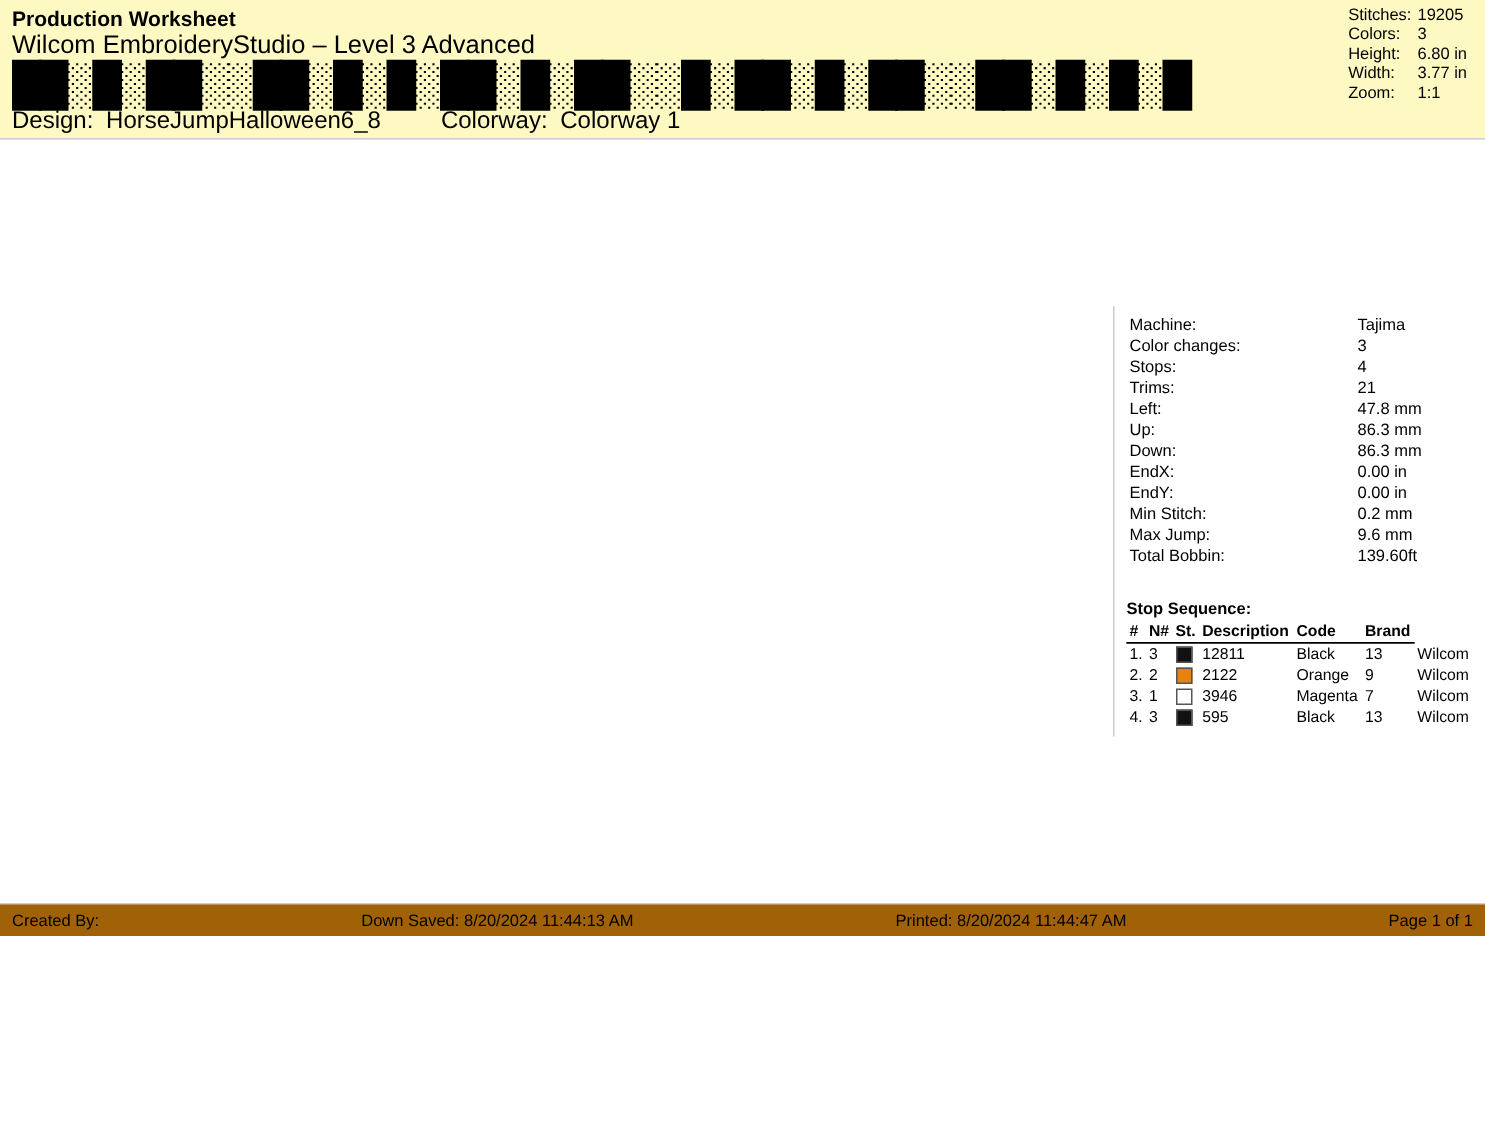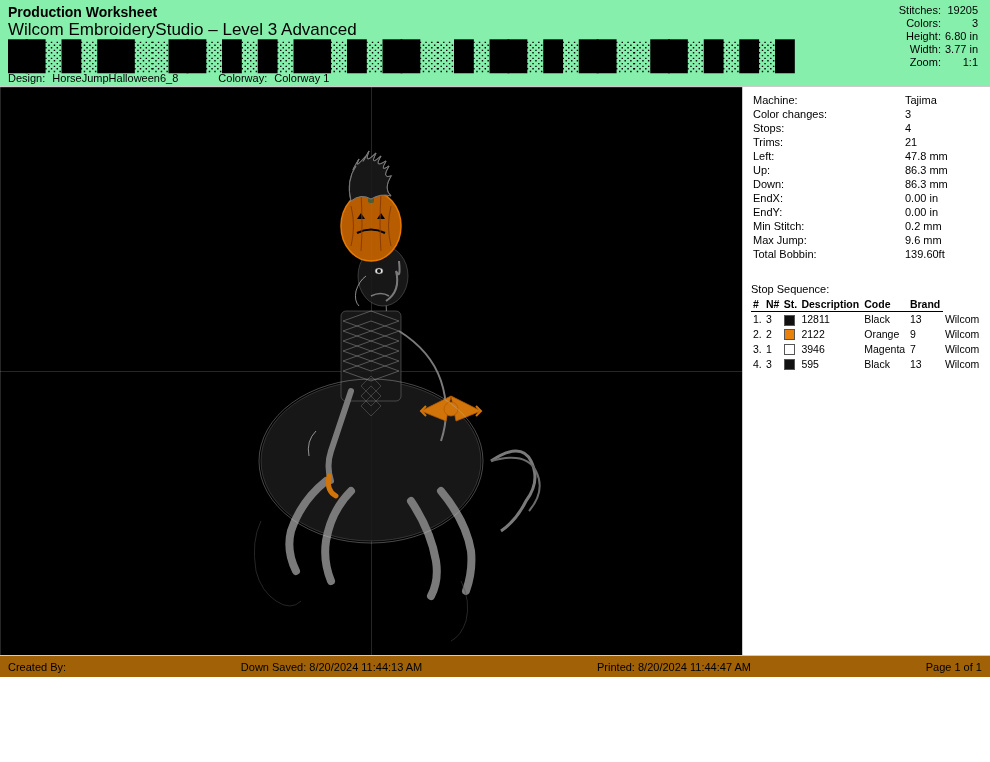--- a/index.html
+++ b/index.html
@@ -6,21 +6,21 @@
     body {
       width: 990px;
       height: 762px;
       font-family: Arial, sans-serif;
       font-size: 11px;
       background: #fff;
       overflow: hidden;
     }
 
     .header {
-      background: #86efac;
+      background: #fef9c3;
       padding: 4px 8px 2px 8px;
       border-bottom: 1px solid #ccc;
     }
     .header-title {
       font-size: 14px;
       font-weight: bold;
       color: #000;
     }
     .header-subtitle {
       font-size: 17px;
@@ -29,50 +29,50 @@
     .barcode {
       font-size: 28px;
       letter-spacing: -2px;
       color: #000;
       line-height: 1;
       margin: 2px 0;
     }
     .header-meta {
       display: flex;
       gap: 40px;
-      font-size: 11px;
+      font-size: 16px;
     }
     .header-meta span { color: #000; }
     .header-meta .label { font-weight: normal; }
     .header-meta .value { margin-left: 4px; }
 
     .top-right-info {
       position: absolute;
       top: 4px;
       right: 8px;
       font-size: 11px;
       text-align: left;
     }
     .top-right-info table {
       border-collapse: collapse;
     }
     .top-right-info td {
       padding: 0 4px 1px 0;
       color: #000;
-      text-align: right;
     }
     .top-right-info td:first-child {
       color: #000;
     }
 
     .main-area {
       display: flex;
       width: 990px;
-      height: 568px;
+      height: 509px;
       position: relative;
+      align-items: center;
     }
 
     .canvas-area {
       flex: 1;
       background: #000;
       position: relative;
       overflow: hidden;
     }
 
     
@@ -112,21 +112,21 @@
       padding: 1px 2px;
       color: #000;
       vertical-align: top;
     }
     .info-table td:first-child {
       white-space: nowrap;
       min-width: 90px;
     }
 
     .stop-sequence-title {
-      font-weight: normal;
+      font-weight: bold;
       margin-top: 22px;
       margin-bottom: 2px;
     }
 
     .seq-table {
       width: 100%;
       border-collapse: collapse;
       font-size: 10.5px;
     }
     .seq-table th {

